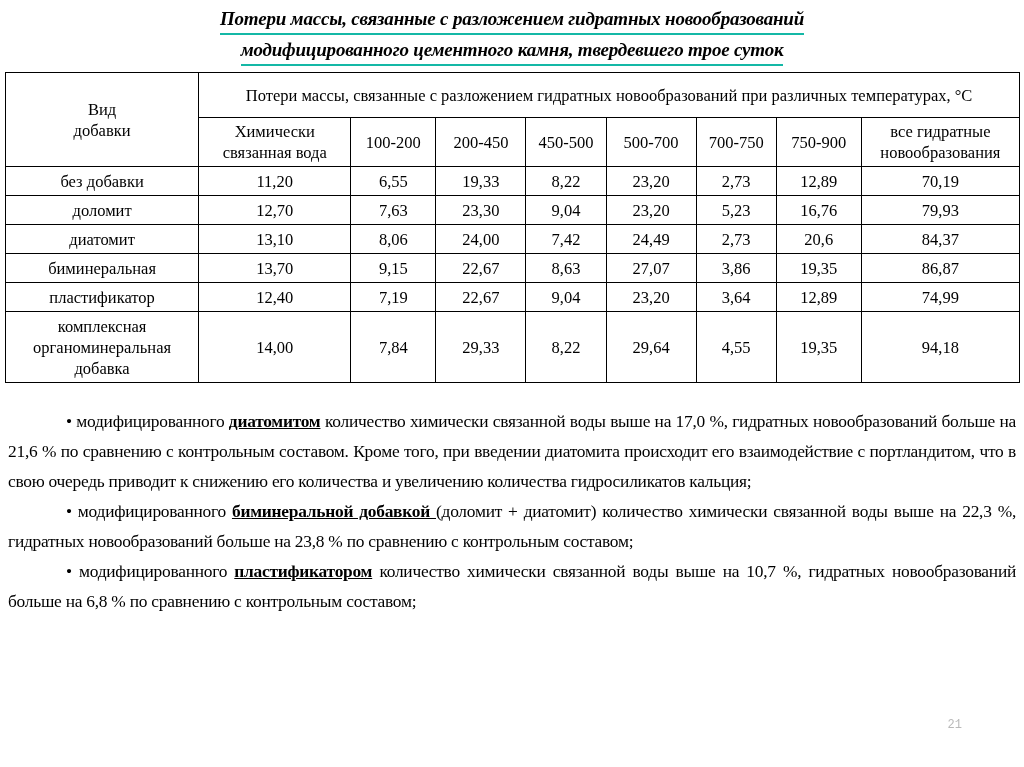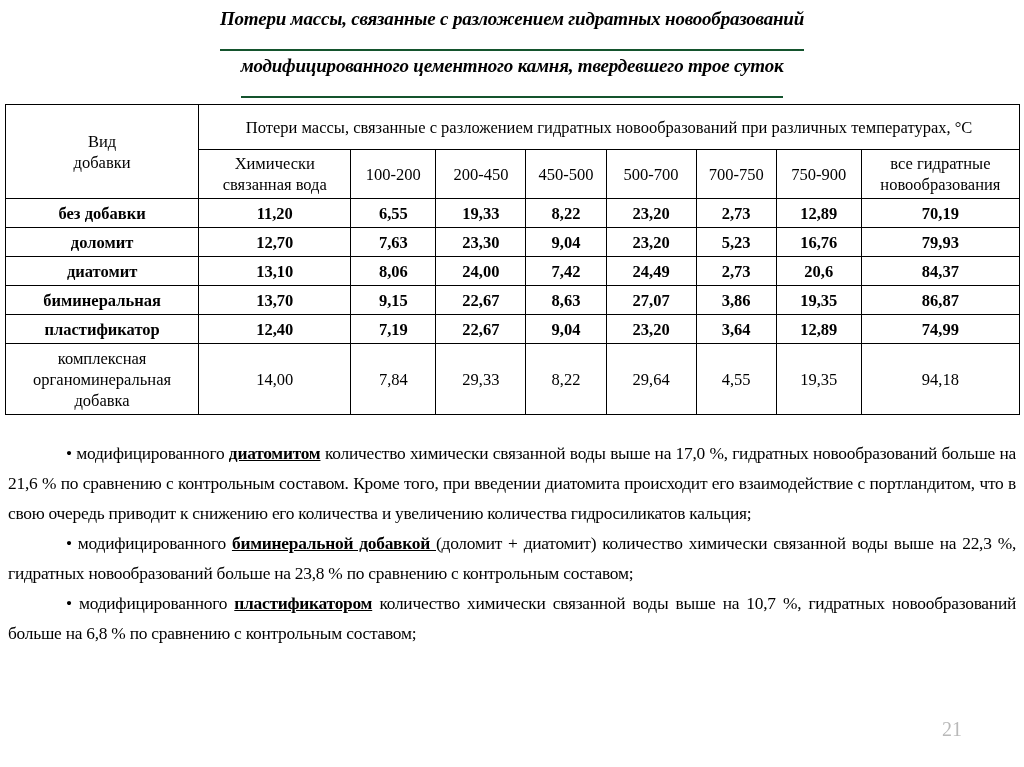--- a/index.html
+++ b/index.html
@@ -22,22 +22,22 @@
     font-weight: bold;
     font-style: italic;
     font-size: 19px;
     line-height: 29px;
     letter-spacing: -0.2px;
     padding: 4px 55px 0 55px;
     box-sizing: border-box;
   }
   .doc-title .tline {
     display: inline-block;
-    border-bottom: 2px solid #14532d;
-    padding-bottom: 16px;
+    border-bottom: 2px solid #14b8a6;
+    padding-bottom: 0px;
   }
 
   
   .table-wrap {
     padding: 0 4px 17px 5px;
     box-sizing: border-box;
     margin-top: 6px;
   }
   table.data {
     border-collapse: collapse;
@@ -61,21 +61,20 @@
     height: 46px;
   }
   th.vid {
     line-height: 25px;
   }
   td.rowlabel {
     line-height: 21px;
   }
   tr.datarow td {
     height: 26px;
-    font-weight: bold;
   }
   tr.lastrow td {
     height: 68px;
   }
   td.multiline {
     line-height: 23px;
   }
 
   
   .body-text {
@@ -96,23 +95,23 @@
   .body-text b.u {
     font-weight: bold;
     text-decoration: underline;
   }
 
   
   .page-number {
     position: absolute;
     right: 62px;
     top: 718px;
-    font-size: 20px;
+    font-size: 12px;
     color: #b9b9b9;
-    font-family: Liberation Serif, serif;
+    font-family: Liberation Mono, monospace;
   }
 </style>
 </head>
 <body>
 
 <div class="doc-title">
   <span class="tline">Потери массы, связанные с разложением гидратных новообразований</span><br>
   <span class="tline">модифицированного цементного камня, твердевшего трое суток</span>
 </div>
 

